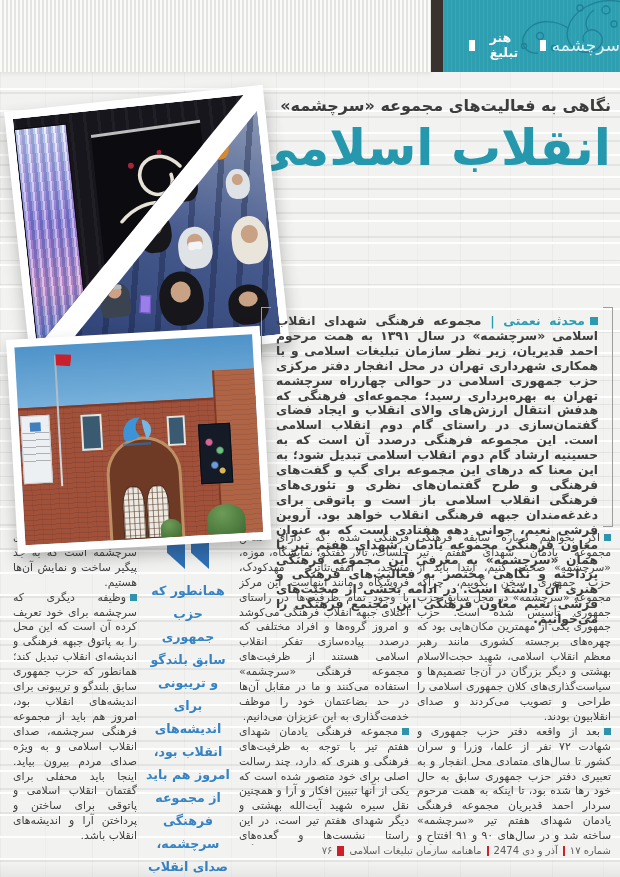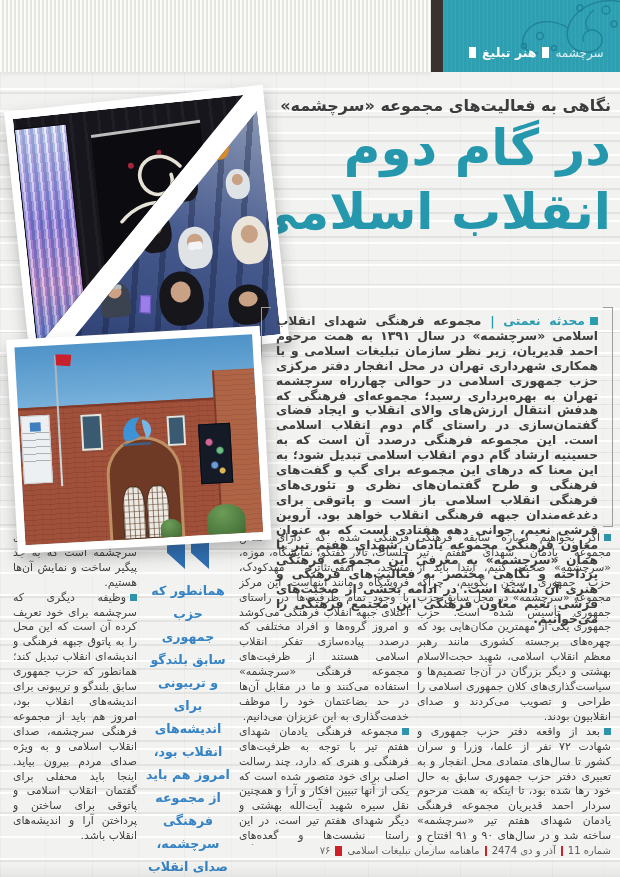--- a/index.html
+++ b/index.html
@@ -21,22 +21,22 @@
     background:repeating-linear-gradient(90deg,#fbfbfa 0 2px,#e4e4e1 2px 4px);
     box-shadow:0 2px 4px rgba(0,0,0,.07);}
   .dark-strip{position:absolute;top:0;left:431px;width:12px;height:72px;background:#3a322e;}
   .teal-tab{position:absolute;top:0;left:443px;right:0;height:72px;background:#2e9fb1;overflow:hidden;}
   .teal-tab .stripes{position:absolute;inset:0;
     background:repeating-linear-gradient(90deg, rgba(255,255,255,.10) 0 1.5px, rgba(0,0,0,0) 1.5px 4px);
     opacity:.55;}
   .teal-ornament{position:absolute;top:-4px;right:-6px;opacity:.85;}
   .tab-labels{position:absolute;left:26px;bottom:12px;display:flex;align-items:center;gap:6px;direction:ltr;}
   .tab-sq{display:inline-block;width:7px;height:11px;background:#ffffff;}
-  .tab-cat{color:#ffffff;font-weight:bold;font-size:12.5px;}
-  .tab-sec{color:rgba(255,255,255,.85);font-size:12px;}
+  .tab-cat{color:#ffffff;font-weight:bold;font-size:12.5px;margin-left:9px;}
+  .tab-sec{color:rgba(255,255,255,.85);font-size:17px;}
 
   
   .kicker{position:absolute;top:96px;right:9px;direction:rtl;text-align:left;
     font-size:16px;font-weight:bold;color:#3c3c3c;}
   .headline{position:absolute;top:116px;right:9px;direction:rtl;text-align:right;line-height:64px;
     font-weight:bold;letter-spacing:-.5px;}
   .headline .hl1{font-size:50px;color:#2a6cb5;display:block;}
   .headline .hl2{font-size:50px;color:#2598ad;display:block;}
 
   
@@ -177,21 +177,20 @@
         <span class="tab-sq"></span>
         <span class="tab-cat">هنر تبلیغ</span>
         <span class="tab-sq"></span>
         <span class="tab-sec">سرچشمه</span>
       </div>
     </div>
   </div>
 
   <div class="kicker">نگاهی به فعالیت‌های مجموعه «سرچشمه»</div>
   <div class="headline">
-    <span class="hl2">در گام دوم</span>
     <span class="hl2">انقلاب اسلامی</span>
   </div>
 
   <div class="photo-card card1">
     <div class="collage">
       <div class="scene-b">
         <div class="seatrows"></div>
         <div class="person orange" style="left:78%;top:14%;width:22px;height:28px;"></div>
         <div class="person" style="left:62%;top:28%;width:26px;height:32px;"></div>
         <div class="person scarf" style="left:84%;top:30%;width:24px;height:30px;"></div>
@@ -276,21 +275,21 @@
       <div class="quote-text">همانطور که حزب جمهوری سابق بلندگو و تریبونی برای اندیشه‌های انقلاب بود، امروز هم باید از مجموعه فرهنگی سرچشمه، صدای انقلاب اسلامی و به ویژه صدای مردم بیرون بیاید</div>
     </div>
     <div class="bodycol col-c">
       <p><span>بهشتی از دیگر فعالیت‌های سرچشمه است که به جد پیگیر ساخت و نمایش آن‌ها هستیم.</span></p>
       <p><span class="pmark"></span><span>وظیفه دیگری که سرچشمه برای خود تعریف کرده آن است که این محل را به پاتوق جبهه فرهنگی و اندیشه‌ای انقلاب تبدیل کند؛ همانطور که حزب جمهوری سابق بلندگو و تریبونی برای اندیشه‌های انقلاب بود، امروز هم باید از مجموعه فرهنگی سرچشمه، صدای انقلاب اسلامی و به ویژه صدای مردم بیرون بیاید. اینجا باید محفلی برای گفتمان انقلاب اسلامی و پاتوقی برای ساختن و پرداختن آرا و اندیشه‌های انقلاب باشد.</span></p>
       <p><span>ما به عنوان خادمان جبهه فرهنگی انقلاب تمام تلاش خود را به کار گرفته‌ایم که مجموعه فرهنگی سرچشمه را تا رسیدن به حسینیه ارشاد گام دوم انقلاب به سرمنزل مقصود برسانیم؛ البته در این مسیر بدیهی است که این تلاش‌ها در حد بضاعتمان بوده و ما نیازمند ایده‌ها و توصیه‌های صاحب‌نظران عرصه گام دوم انقلاب و جبهه فرهنگی انقلاب هستیم و همواره از این اظهارنظرها استقبال می‌کنیم.</span></p>
     </div>
   </div>
 
   <div class="footer">
-    <span>شماره 11</span>
+    <span>شماره ۱۷</span>
     <span class="red-bar"></span>
     <span>آذر و دی 2474</span>
     <span class="red-bar"></span>
     <span>ماهنامه سازمان تبلیغات اسلامی</span>
     <span class="red-sq"></span>
     <span class="pageno">۷۶</span>
   </div>
 
 </div>
 

